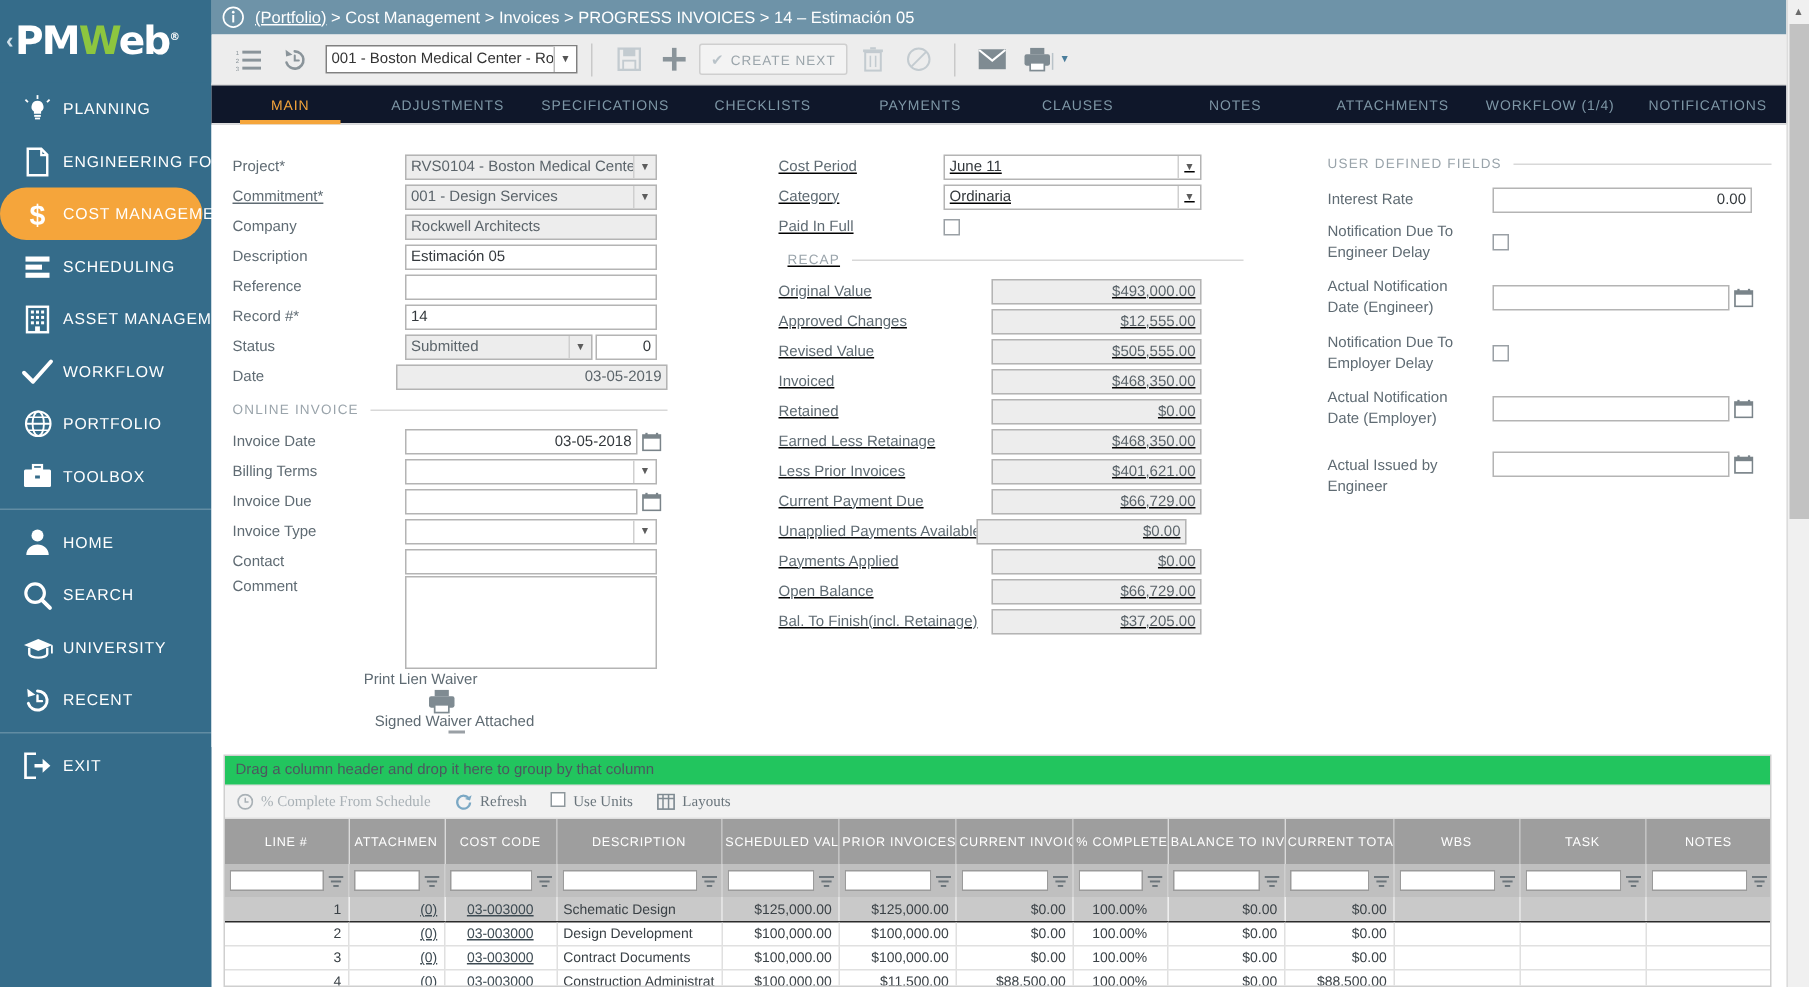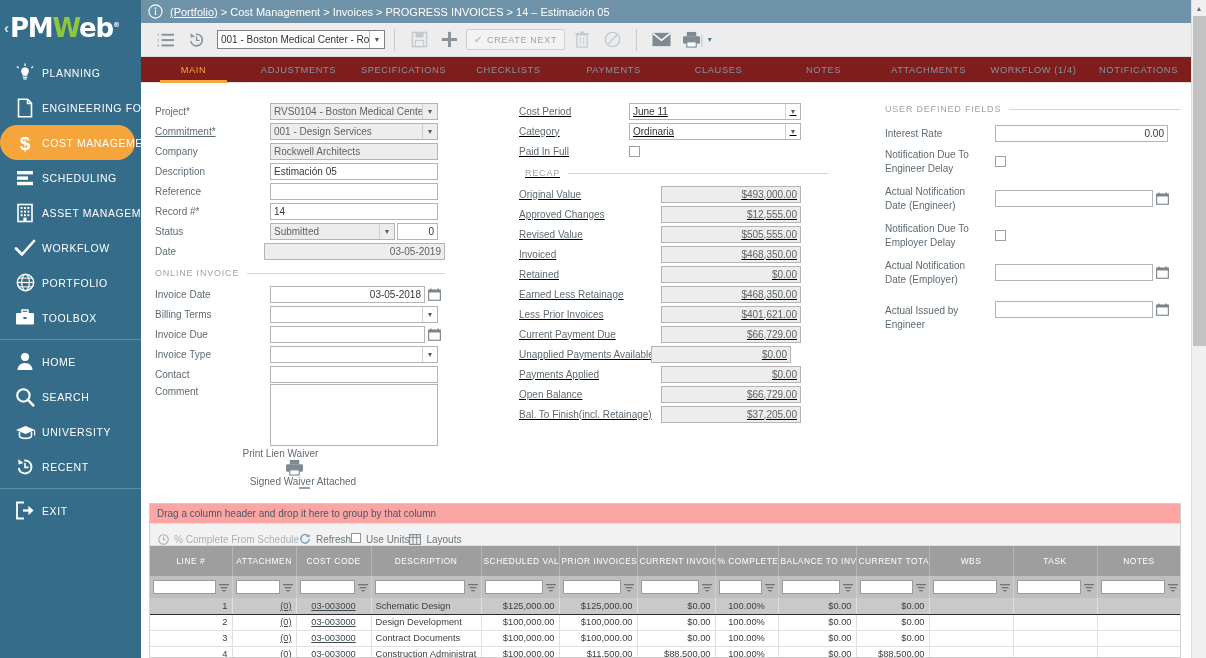--- a/index.html
+++ b/index.html
@@ -77,21 +77,21 @@
   .create-next {
     height: 21px; border: 1px solid #cfcfcf; border-radius: 2px; background: #F3F3F3;
     display: flex; align-items: center; padding: 0 7px; font-size: 9px;
     letter-spacing: 0.7px; color: #9aa4aa; margin: 0 2px; cursor: pointer;
   }
   .create-next .ck { color: #b9c3c9; margin-right: 4px; font-size: 10px; }
 
   
   .tabs {
     position: absolute; left: 141px; top: 57px; width: 1050px; height: 26px;
-    background: #7f1d1d; border-bottom: 1px solid #ddd; display: flex; align-items: stretch;
+    background: #0f172a; border-bottom: 1px solid #ddd; display: flex; align-items: stretch;
   }
   .tab {
     flex: 1; display: flex; align-items: center; justify-content: center;
     font-size: 9.3px; letter-spacing: 0.6px; color: #7E97A6; cursor: pointer;
     position: relative; white-space: nowrap;
   }
   .tab.active { color: #F5A53B; }
   .tab.active:after {
     content: ""; position: absolute; left: 18%; right: 18%; bottom: -1px;
     height: 3px; background: #F5A53B;
@@ -130,26 +130,26 @@
   .cal {
     width: 13px; height: 13px; margin-left: 3px;
   }
 
   
   .gridwrap {
     position: absolute; left: 149px; top: 503px; width: 1032px; height: 155px;
     border: 1px solid #cfcfcf; background: #fff; overflow: hidden;
   }
   .group-bar {
-    height: 20px; background: #fca5a5; border-bottom: 1px solid #e2e2e2;
+    height: 20px; background: #22c55e; border-bottom: 1px solid #e2e2e2;
     font-size: 10px; color: #4c585f; display: flex; align-items: center; padding-left: 7px;
   }
   .grid-toolbar {
     height: 22px; background: #F2F2F2; border-bottom: 1px solid #e0e0e0;
-    display: flex; align-items: flex-end; padding-left: 8px; 
+    display: flex; align-items: center; padding-left: 8px; gap: 16px; font-family: Liberation Serif, serif;
   }
   .gt-item { display: flex; align-items: center; font-size: 10px; color: #6a757c; cursor: pointer; gap: 5px;}
   .gt-item.dis { color: #a9b1b6; }
   table.grid { border-collapse: collapse; width: 100%; table-layout: fixed; }
   table.grid th {
     background: #9E9E9E; color: #ffffff; font-size: 8.4px; font-weight: normal;
     letter-spacing: 0.5px; height: 30px; border-right: 1px solid #b5b5b5;
     text-align: center; padding: 0 2px; overflow: hidden; white-space: nowrap;
   }
   table.grid tr.filters td {

